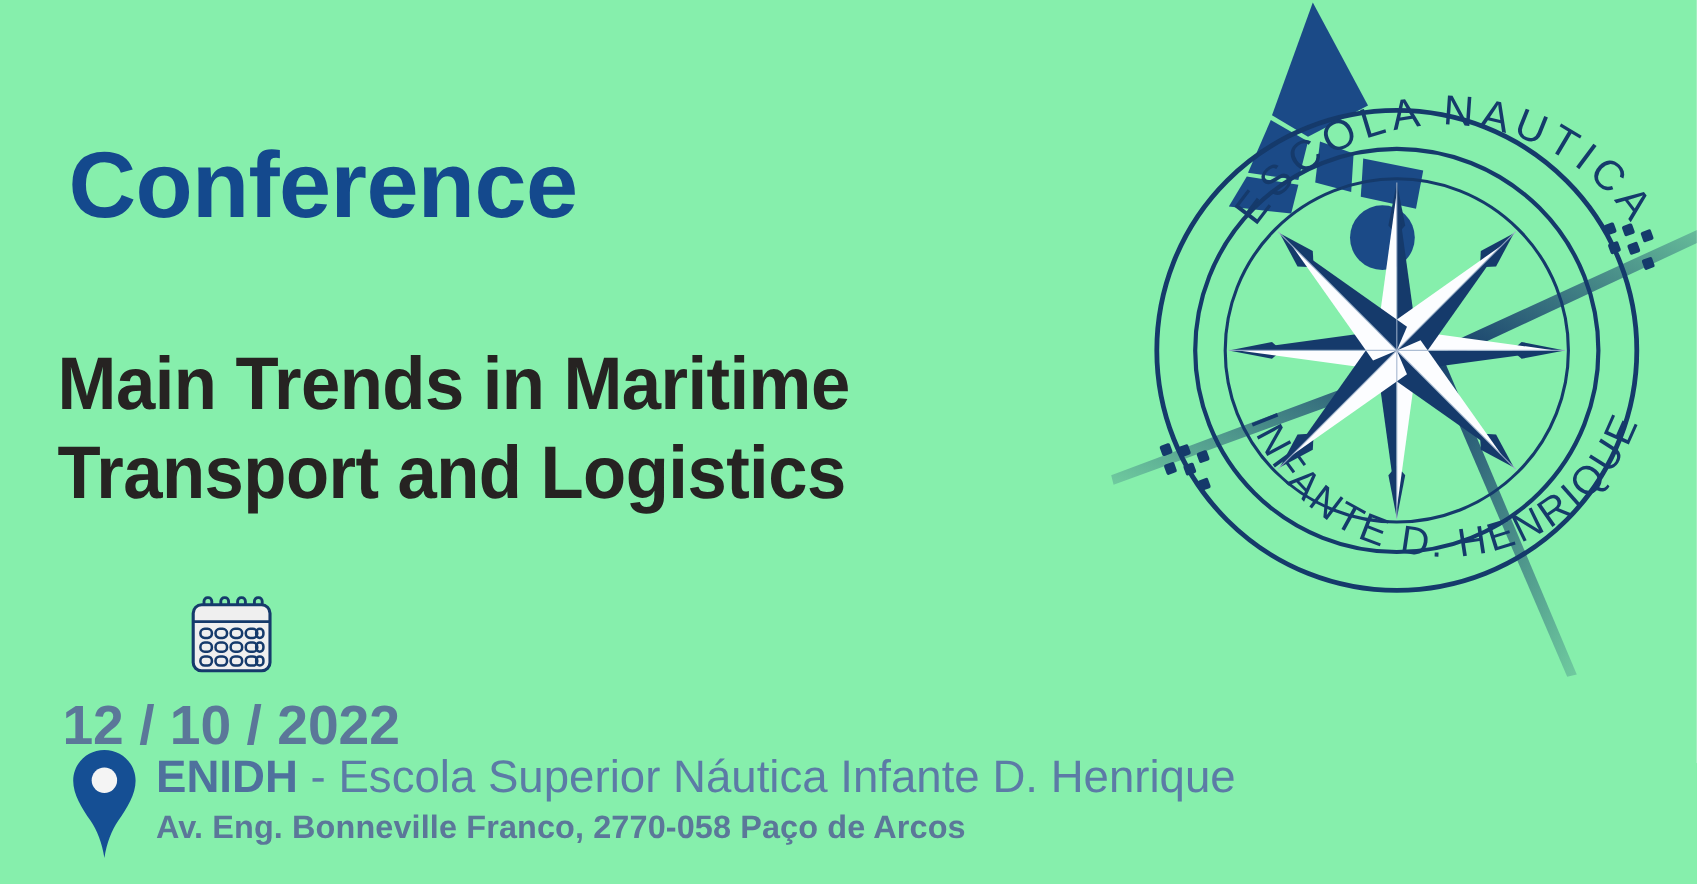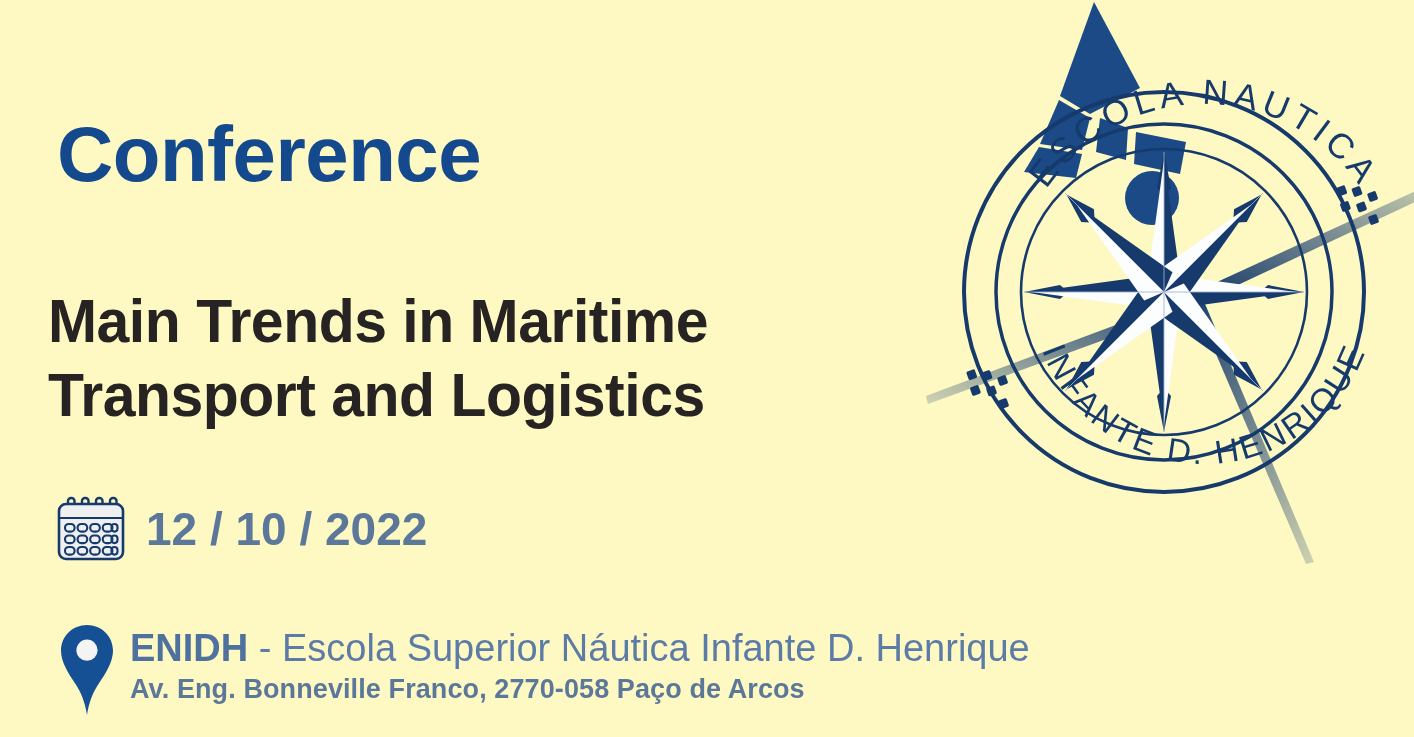--- a/index.html
+++ b/index.html
@@ -14,21 +14,21 @@
     font-family: "Liberation Sans", sans-serif;
     overflow: hidden;
     position: relative;
   }
 
   #poster {
     position: absolute;
     left: 0; top: 0;
     width: 1414px;
     height: 737px;
-    background: #fef9c3;
+    background: #86efac;
     text-decoration: underline;
   }
 
   
   .text-col {
     position: absolute;
     left: 0; top: 0;
     width: 930px;
     height: 737px;
   }
@@ -66,20 +66,21 @@
   }
 
   
   .date-row {
     position: absolute;
     left: 52px;
     top: 496px;
     display: flex;
     align-items: center;
     gap: 16px;
+    flex-direction: column;
   }
   .cal-icon {
     width: 78px;
     height: 66px;
     flex: 0 0 auto;
     display: block;
   }
   .date-text {
     font-family: "Liberation Sans", sans-serif;
     font-weight: bold;

